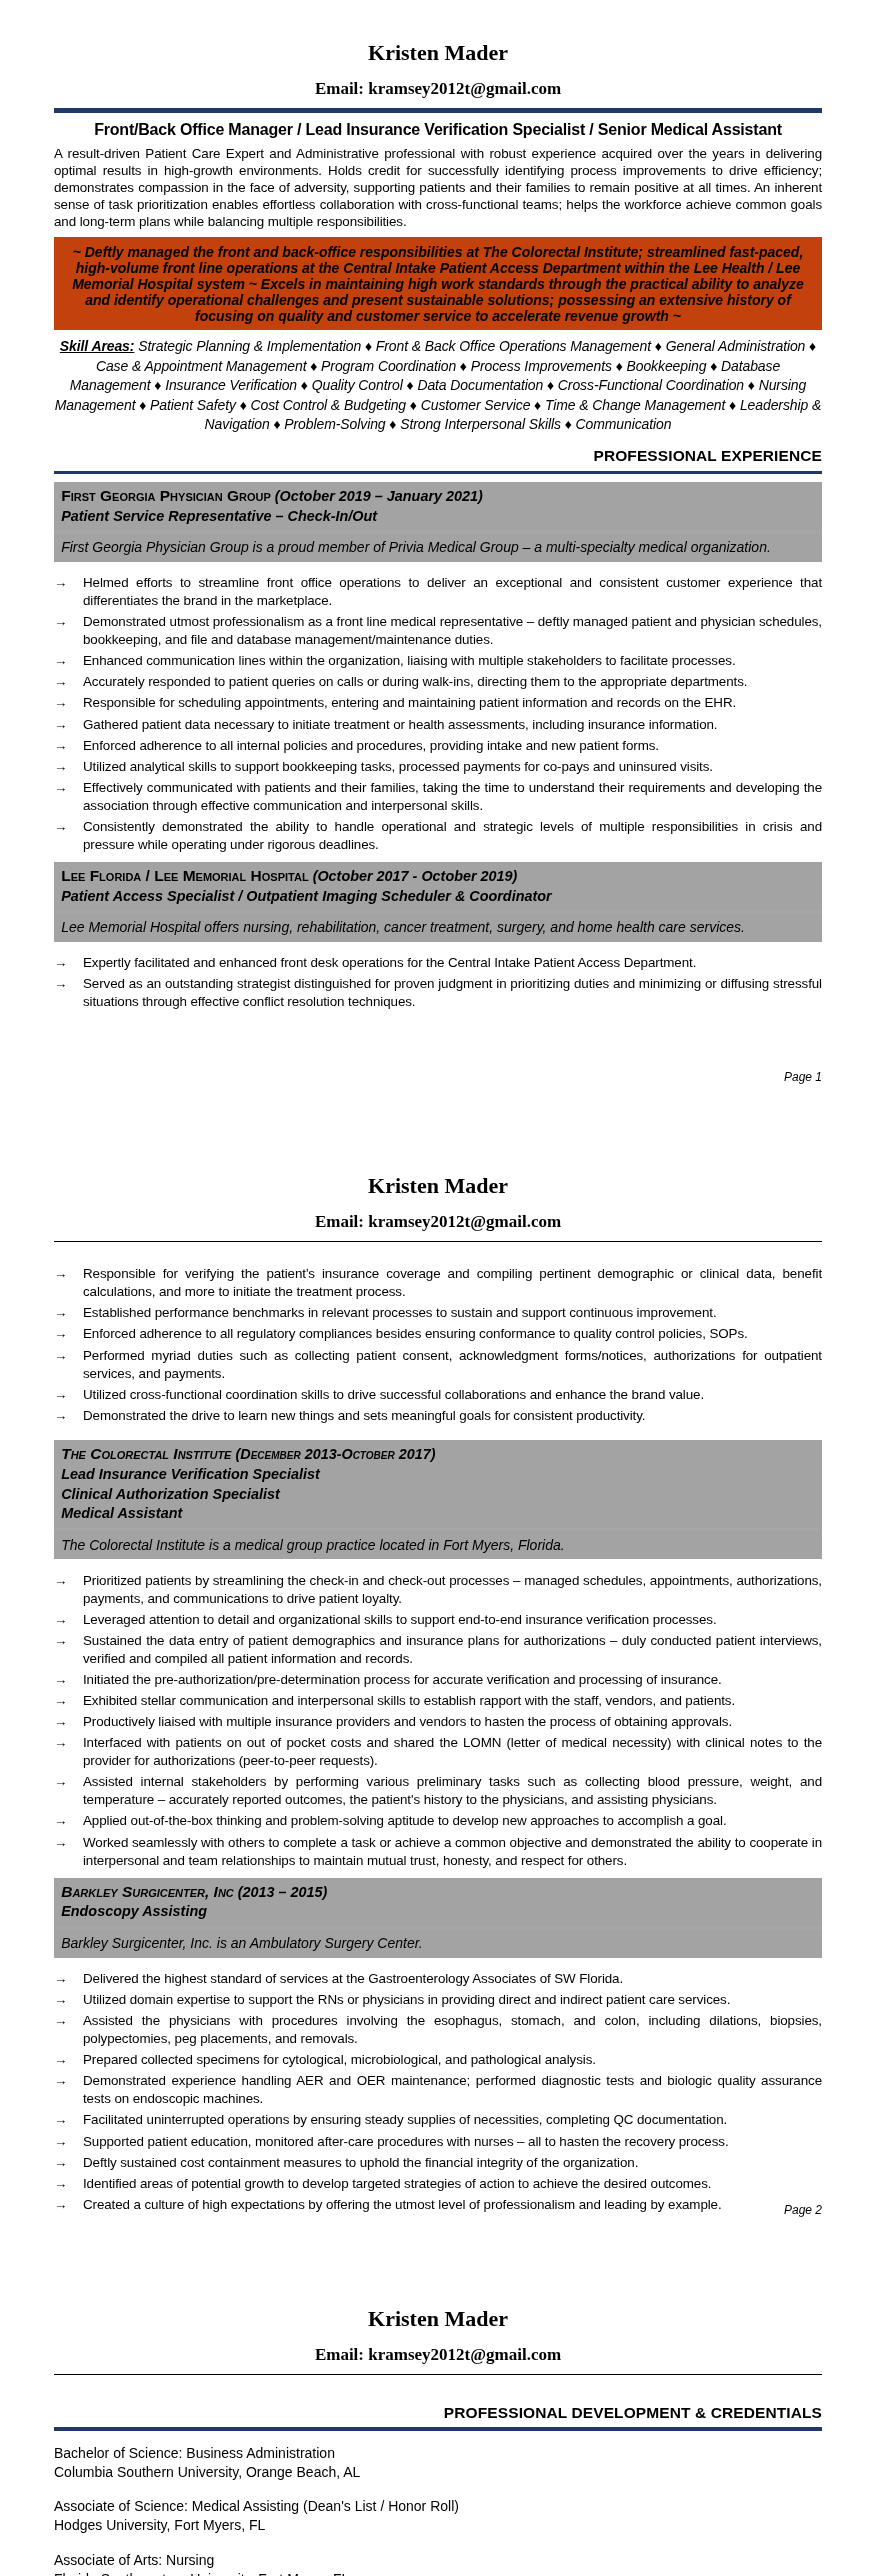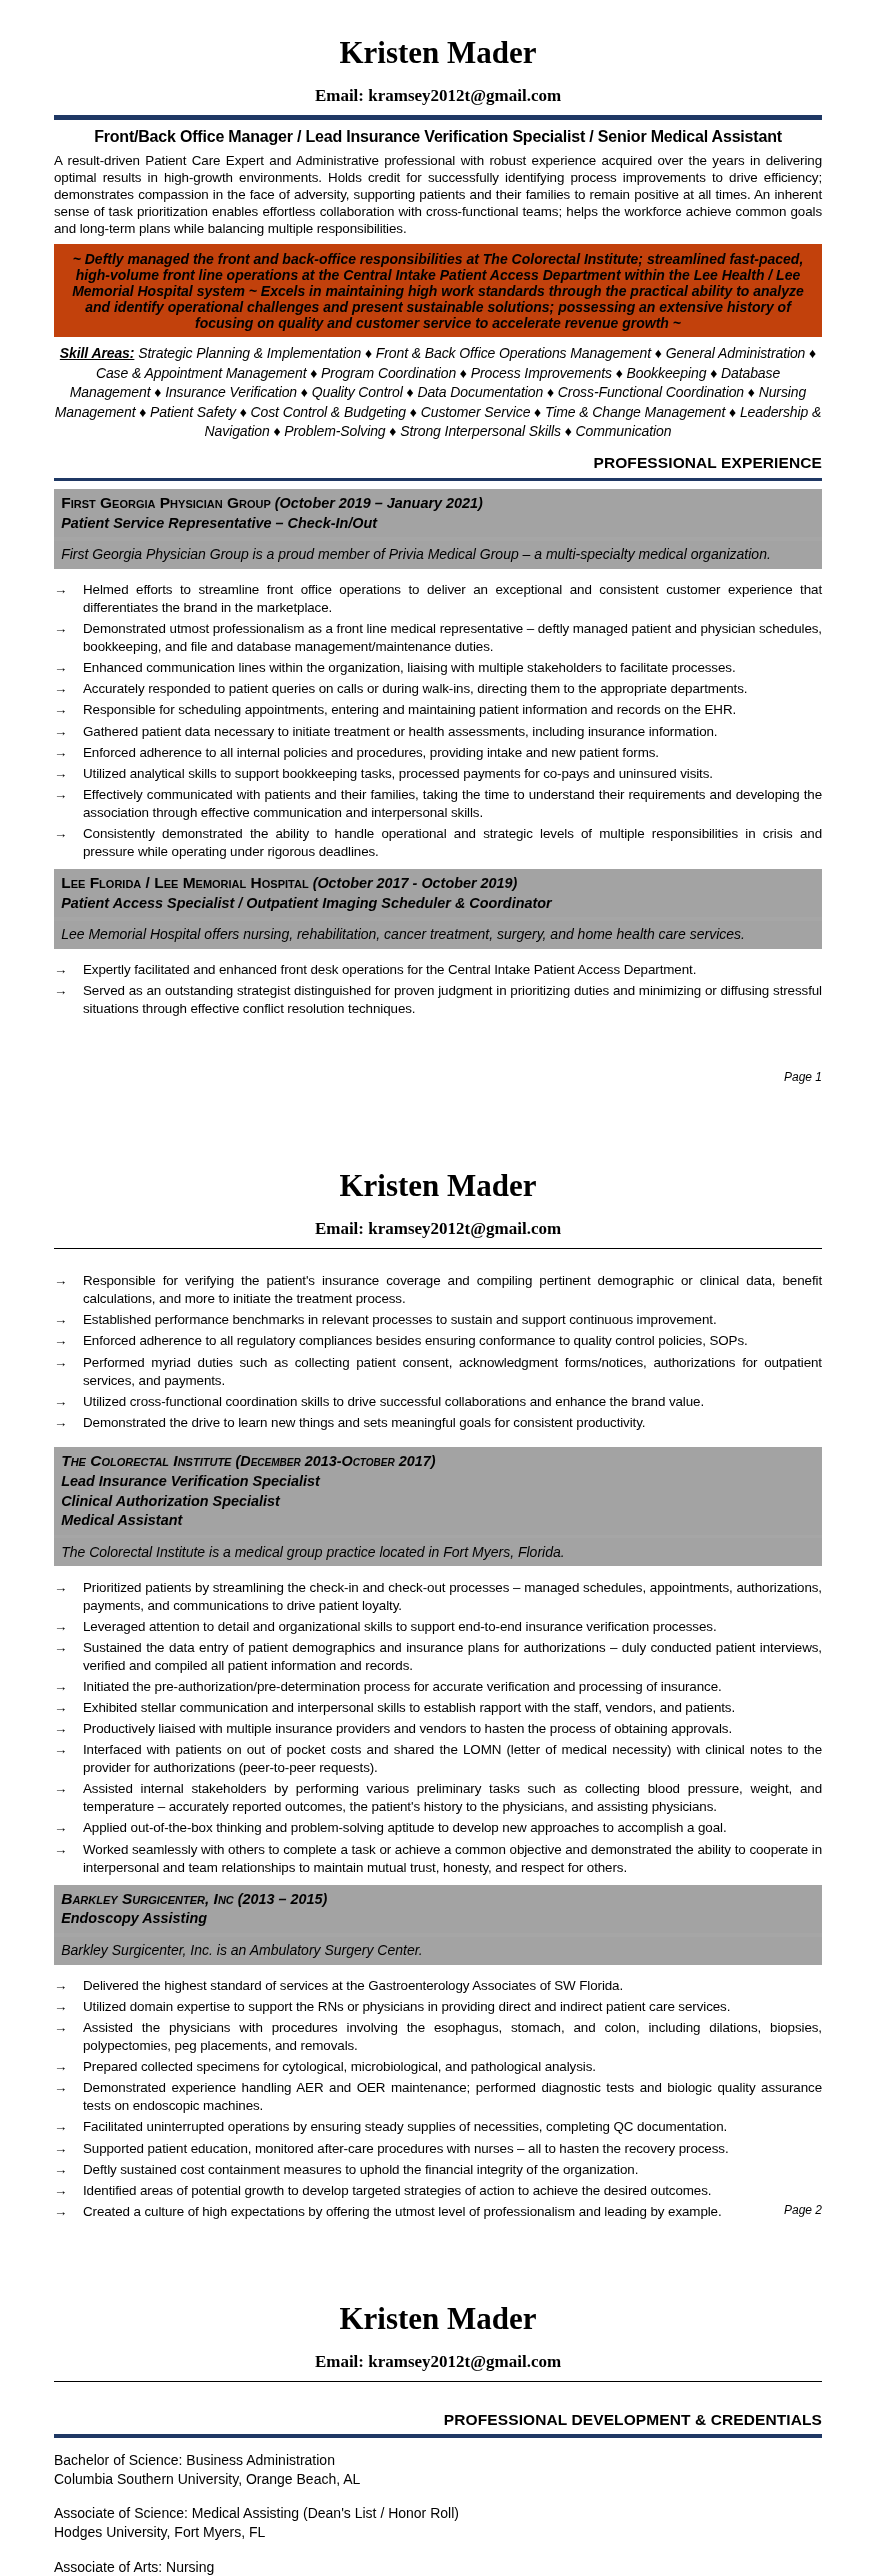--- a/index.html
+++ b/index.html
@@ -1,19 +1,19 @@
 <!DOCTYPE html>
 <html style="font-size:8.2px"><head>
 <meta charset="utf-8">
 <style>
   html,body{margin:0;padding:0;background:#ffffff;}
   body{width:876px;font-family:"Liberation Sans","DejaVu Sans",sans-serif;color:#000;}
   .page{width:876px;height:1133px;position:relative;box-sizing:border-box;padding:36px 54px 0 54px;overflow:hidden;}
-  .name{font-family:"Liberation Serif","DejaVu Serif",serif;font-weight:bold;font-size:31px;text-align:center;margin:0;line-height:34px;}
-  .email{font-family:"Liberation Serif","DejaVu Serif",serif;font-weight:bold;font-size:17px;text-align:center;margin-top:16px;}
+  .name{font-family:"Liberation Serif","DejaVu Serif",serif;font-weight:bold;font-size:22px;text-align:center;margin:0;line-height:34px;}
+  .email{font-family:"Liberation Serif","DejaVu Serif",serif;font-weight:bold;font-size:17px;text-align:center;margin-top:9px;}
   .rule-navy-thick{height:4.6px;background:#1F3864;margin-top:9.3px;}
   .rule-navy{height:3.1px;background:#1F3864;margin-top:5.2px;}
   .rule-black{height:1px;background:#000;margin-top:9.3px;}
   .headline{font-size:16px;font-weight:bold;text-align:center;margin-top:8.2px;letter-spacing:-0.2px;}
   .para{font-size:13.4px;line-height:17px;text-align:justify;margin-top:6.2px;letter-spacing:-0.1px;}
   .highlight-box{background:#c2410c;margin-top:7.2px;padding:6.2px 17.5px;font-weight:bold;font-style:italic;text-align:center;font-size:14px;line-height:16px;}
   .skills{margin-top:7.2px;font-style:italic;text-align:center;font-size:14px;line-height:19.6px;letter-spacing:-0.1px;}
   .skills .label{font-weight:bold;text-decoration:underline;}
   .section-head{text-align:right;font-weight:bold;font-size:15.5px;margin-top:12.4px;letter-spacing:0.1px;}
   .job{background:#a3a3a3;margin-top:8.2px;}

